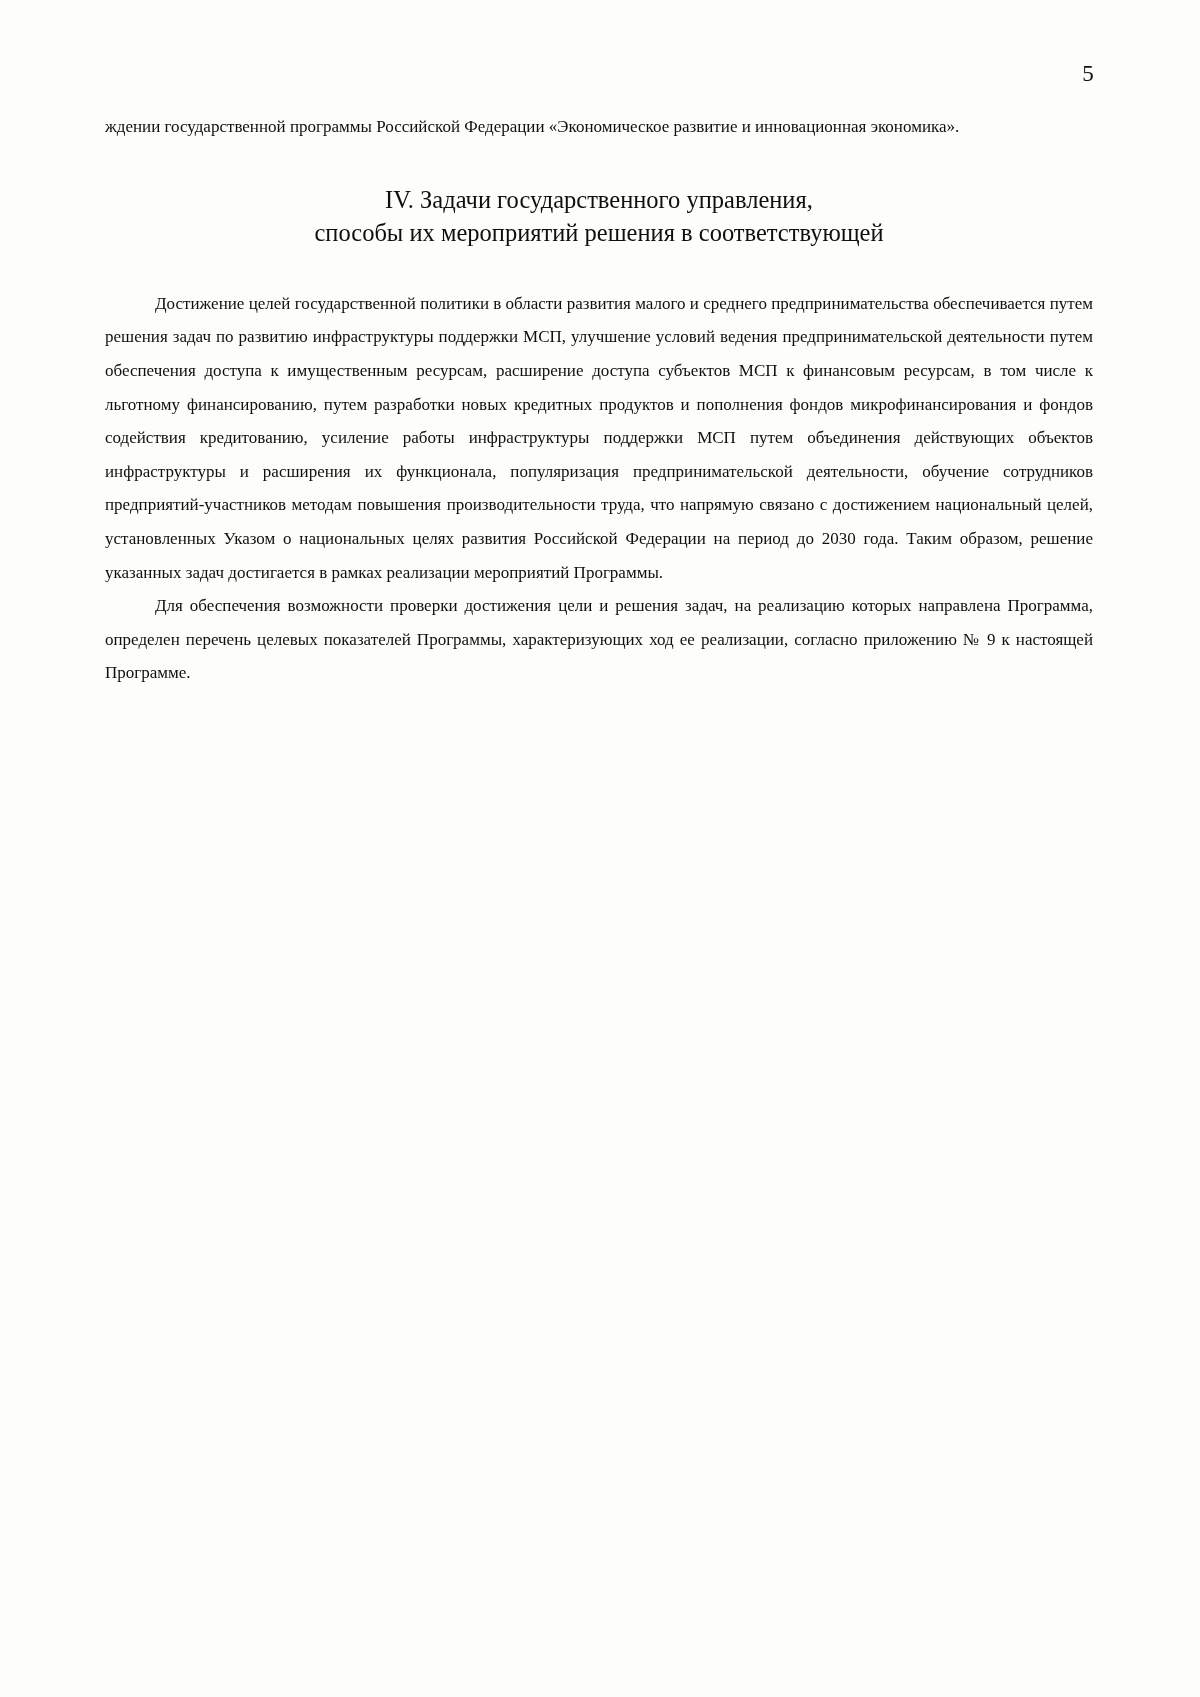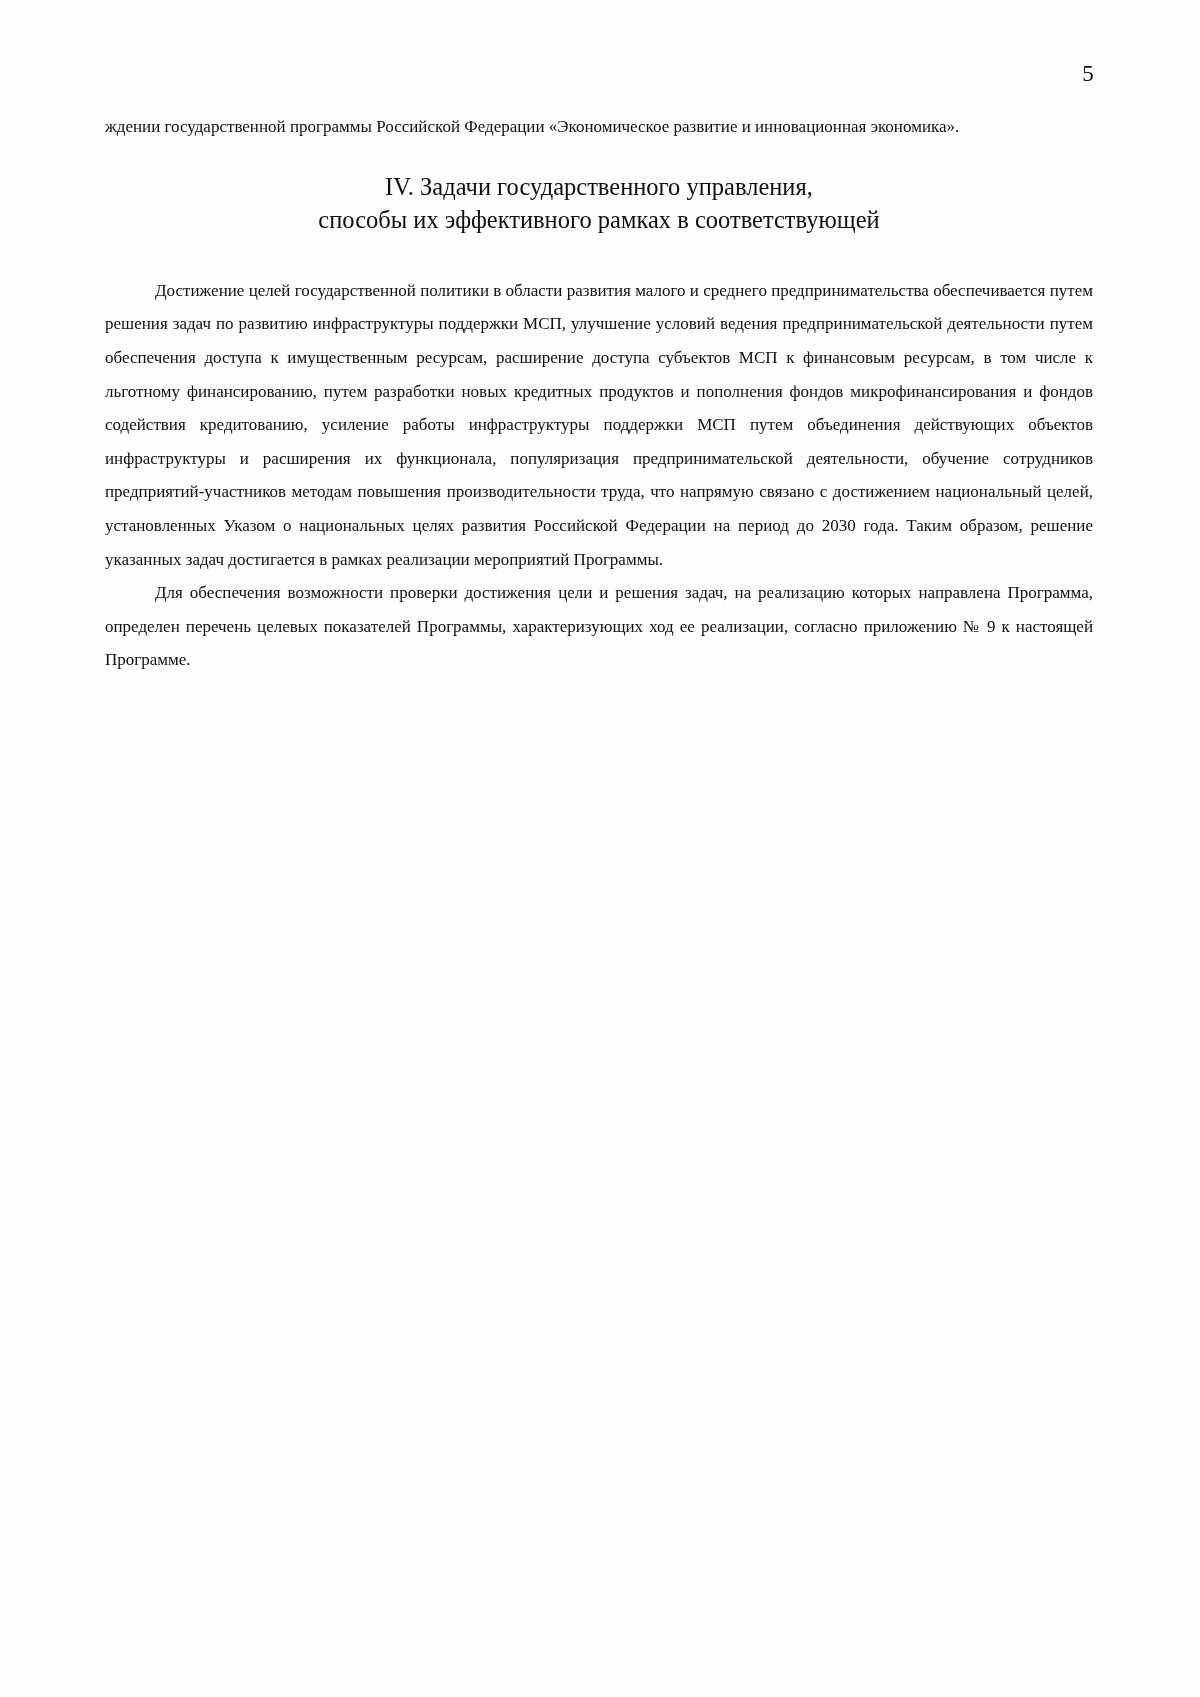--- a/index.html
+++ b/index.html
@@ -54,38 +54,38 @@
   }
   .heading {
     margin: 0;
     padding: 0;
     font-size: 24.5px;
     line-height: 33.6px;
     text-align: center;
     font-weight: normal;
   }
   .heading-block {
-    margin-top: 26px;
+    margin-top: 39px;
     margin-bottom: 37px;
   }
 </style>
 </head>
 <body>
 
 <div class="page">
 
   <div class="page-number">5</div>
 
   <div class="content">
 
     <p class="para cont">ждении государственной программы Российской Федерации «Экономическое развитие и инновационная экономика».</p>
 
     <div class="heading-block">
       <div class="heading">IV. Задачи государственного управления,</div>
-      <div class="heading">способы их эффективного рамках в соответствующей</div>
+      <div class="heading">способы их мероприятий решения в соответствующей</div>
     </div>
 
     <p class="para indent">Достижение целей государственной политики в области развития малого и среднего предпринимательства обеспечивается путем решения задач по развитию инфраструктуры поддержки МСП, улучшение условий ведения предпринимательской деятельности путем обеспечения доступа к имущественным ресурсам, расширение доступа субъектов МСП к финансовым ресурсам, в том числе к льготному финансированию, путем разработки новых кредитных продуктов и пополнения фондов микрофинансирования и фондов содействия кредитованию, усиление работы инфраструктуры поддержки МСП путем объединения действующих объектов инфраструктуры и расширения их функционала, популяризация предпринимательской деятельности, обучение сотрудников предприятий-участников методам повышения производительности труда, что напрямую связано с достижением национальный целей, установленных Указом о национальных целях развития Российской Федерации на период до 2030 года. Таким образом, решение указанных задач достигается в рамках реализации мероприятий Программы.</p>
 
     <p class="para indent">Для обеспечения возможности проверки достижения цели и решения задач, на реализацию которых направлена Программа, определен перечень целевых показателей Программы, характеризующих ход ее реализации, согласно приложению № 9 к настоящей Программе.</p>
 
 
   </div>
 </div>
 

